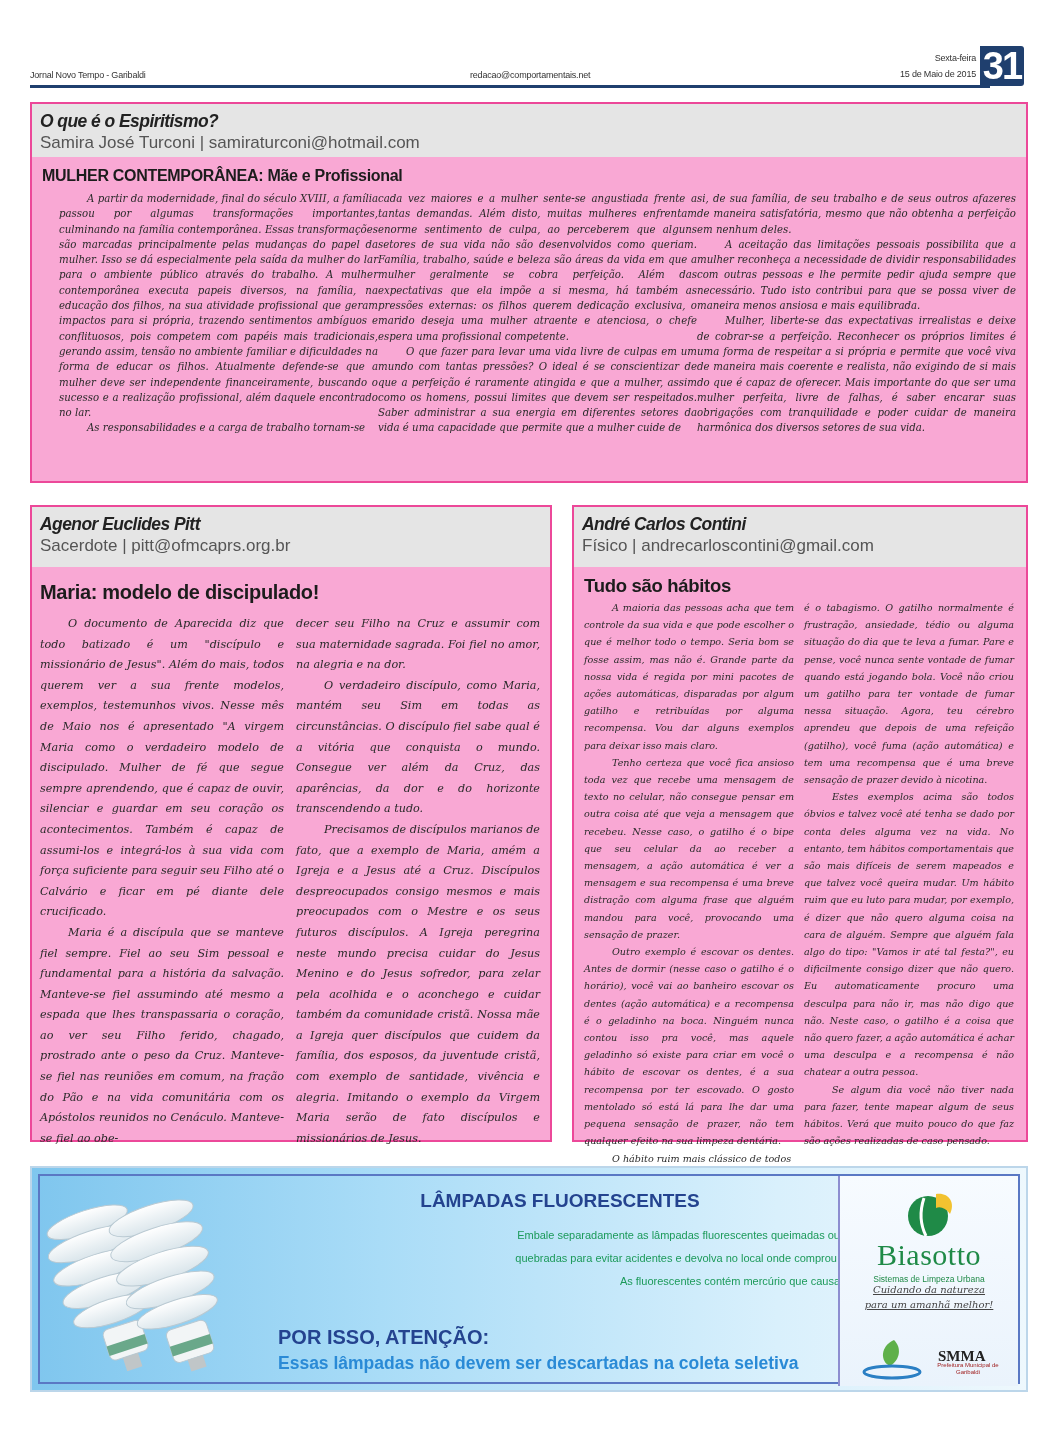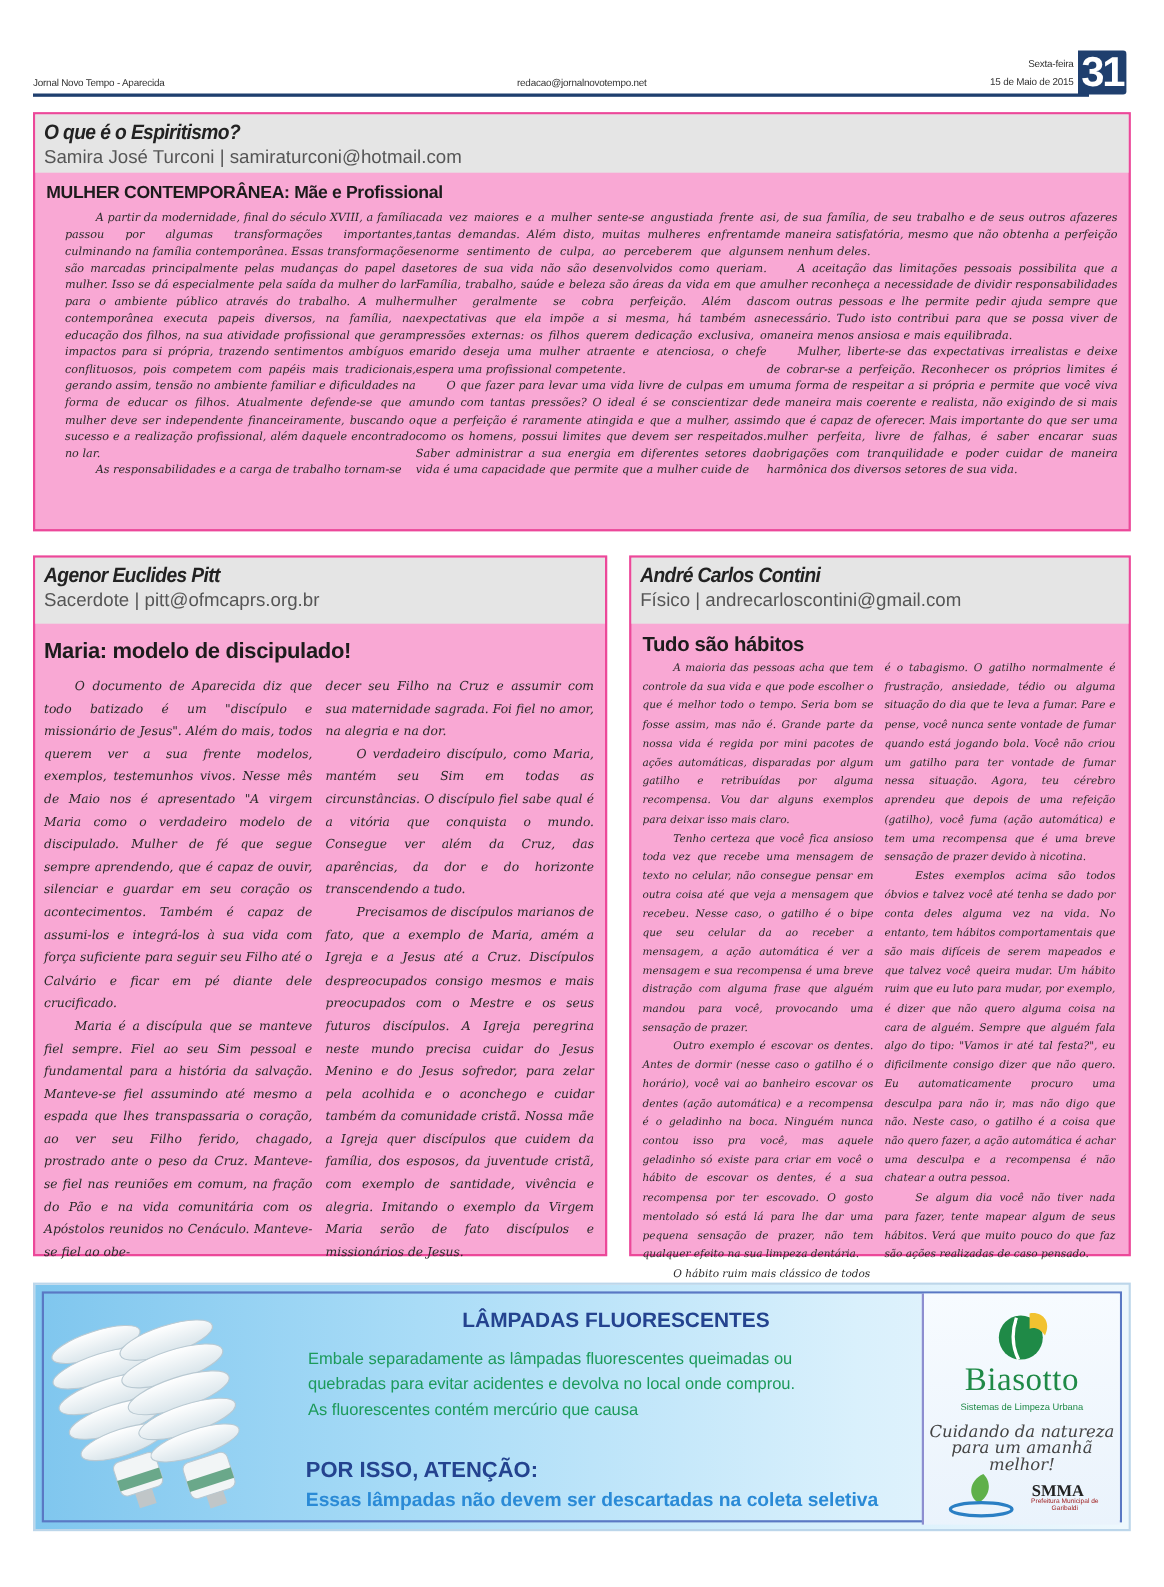--- a/index.html
+++ b/index.html
@@ -44,38 +44,38 @@
   #art3 .band { height: 60px; }
   #art3 .headline { font-size: 18.5px; margin: 8px 0 0 10px; }
   #art3 .cols { margin: 2px 8px 0 10px; gap: 10px; }
   #art3 .col { width: 210px; font-size: 9.6px; line-height: 17.2px; }
 
   
   .ad { position: absolute; left: 30px; top: 1166px; width: 998px; height: 226px; background: linear-gradient(90deg, #7fc6ee 0%, #a9dcf7 35%, #d9f0fc 75%, #eef8fd 100%); border: 2px solid #bcd6ea; padding: 6px; }
   .ad-inner { position: absolute; left: 6px; top: 6px; right: 6px; bottom: 6px; border: 2px solid #5a78c4; }
   .lamp { position: absolute; left: 0; top: 0; width: 240px; height: 210px; }
   .ad-title { position: absolute; left: 290px; top: 14px; width: 460px; text-align: center; font-size: 19px; font-weight: bold; color: #24438f; }
-  .ad-body { position: absolute; left: 240px; top: 48px; width: 560px; text-align: left; font-size: 15px; line-height: 23px; color: #1c9a5a; }
+  .ad-body { position: absolute; left: 240px; top: 48px; width: 560px; text-align: right; font-size: 11px; line-height: 23px; color: #1c9a5a; }
   .ad-warn-title { position: absolute; left: 238px; top: 150px; font-size: 20px; font-weight: bold; color: #24438f; }
   .ad-warn-text { position: absolute; left: 238px; top: 177px; font-size: 17.5px; font-weight: bold; color: #2a8ad6; }
   .sponsor { position: absolute; right: 0; top: 0; width: 180px; height: 210px; border-left: 2px solid #8d8ed0; background: linear-gradient(180deg, #f7fbff, #eaf3fc); }
   .biasotto-logo { position: absolute; left: 62px; top: 12px; width: 56px; height: 50px; }
   .brand { position: absolute; left: 0; width: 100%; top: 62px; text-align: center; font-family: "Liberation Serif", serif; font-size: 30px; color: #1f8a47; letter-spacing: 0.5px; }
   .brand-sub { position: absolute; left: 0; width: 100%; top: 98px; text-align: center; font-size: 8.5px; color: #1f8a47; }
-  .slogan { position: absolute; left: 0; width: 100%; top: 118px; text-align: center; font-family: "DejaVu Serif", serif; font-style: italic; font-size: 15px; line-height: 15px; color: #444; }
+  .slogan { position: absolute; left: 0; width: 100%; top: 106px; text-align: center; font-family: "DejaVu Serif", serif; font-style: italic; font-size: 10px; line-height: 15px; color: #444; text-decoration: underline; }
   .smma-area { position: absolute; left: 20px; top: 160px; width: 150px; height: 44px; }
   .smma-text { position: absolute; left: 78px; top: 12px; font-family: "Liberation Serif", serif; font-weight: bold; font-size: 15px; color: #222; }
   .smma-sub { position: absolute; left: 70px; top: 26px; width: 76px; font-size: 6px; line-height: 7px; color: #a02222; text-align: center; }
 </style>
 </head>
 <body>
 
 <div class="page-header">
-  <span class="hdr-left">Jornal Novo Tempo - Aparecida</span>
-  <span class="hdr-center">redacao@jornalnovotempo.net</span>
+  <span class="hdr-left">Jornal Novo Tempo - Garibaldi</span>
+  <span class="hdr-center">redacao@comportamentais.net</span>
   <div class="hdr-right">
     <div>Sexta-feira</div>
     <div>15 de Maio de 2015</div>
   </div>
   <div class="page-num">31</div>
   <div class="hdr-rule"></div>
 </div>
 
 <div class="article" id="art1">
   <div class="band">

